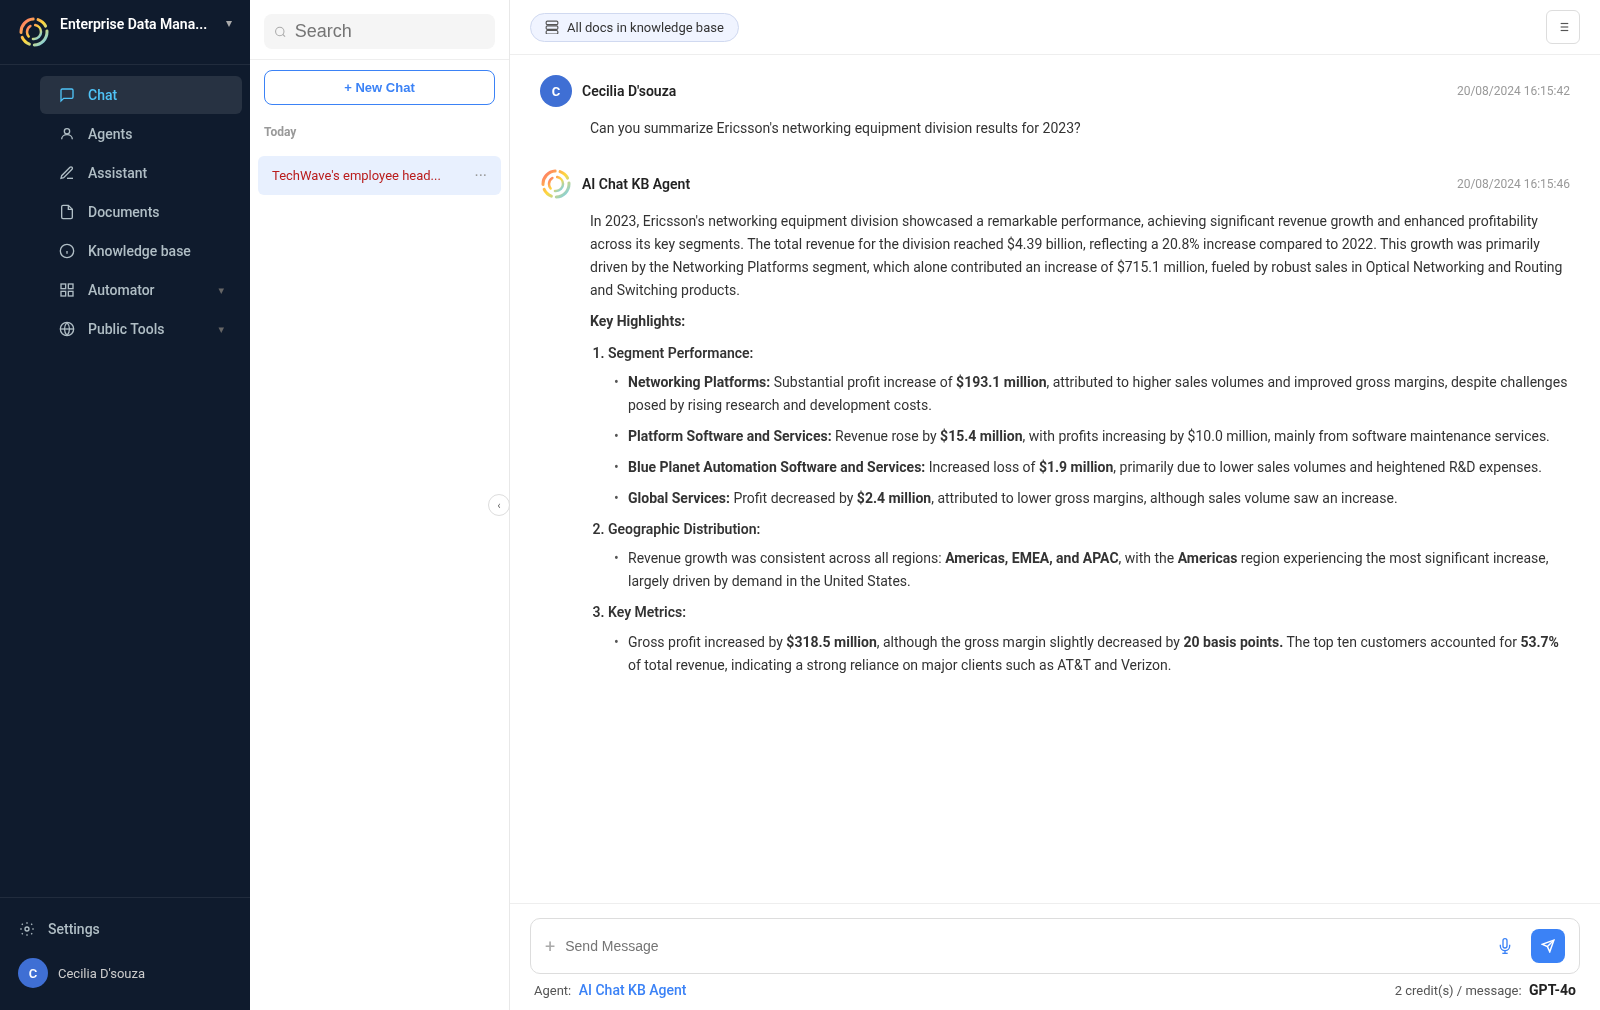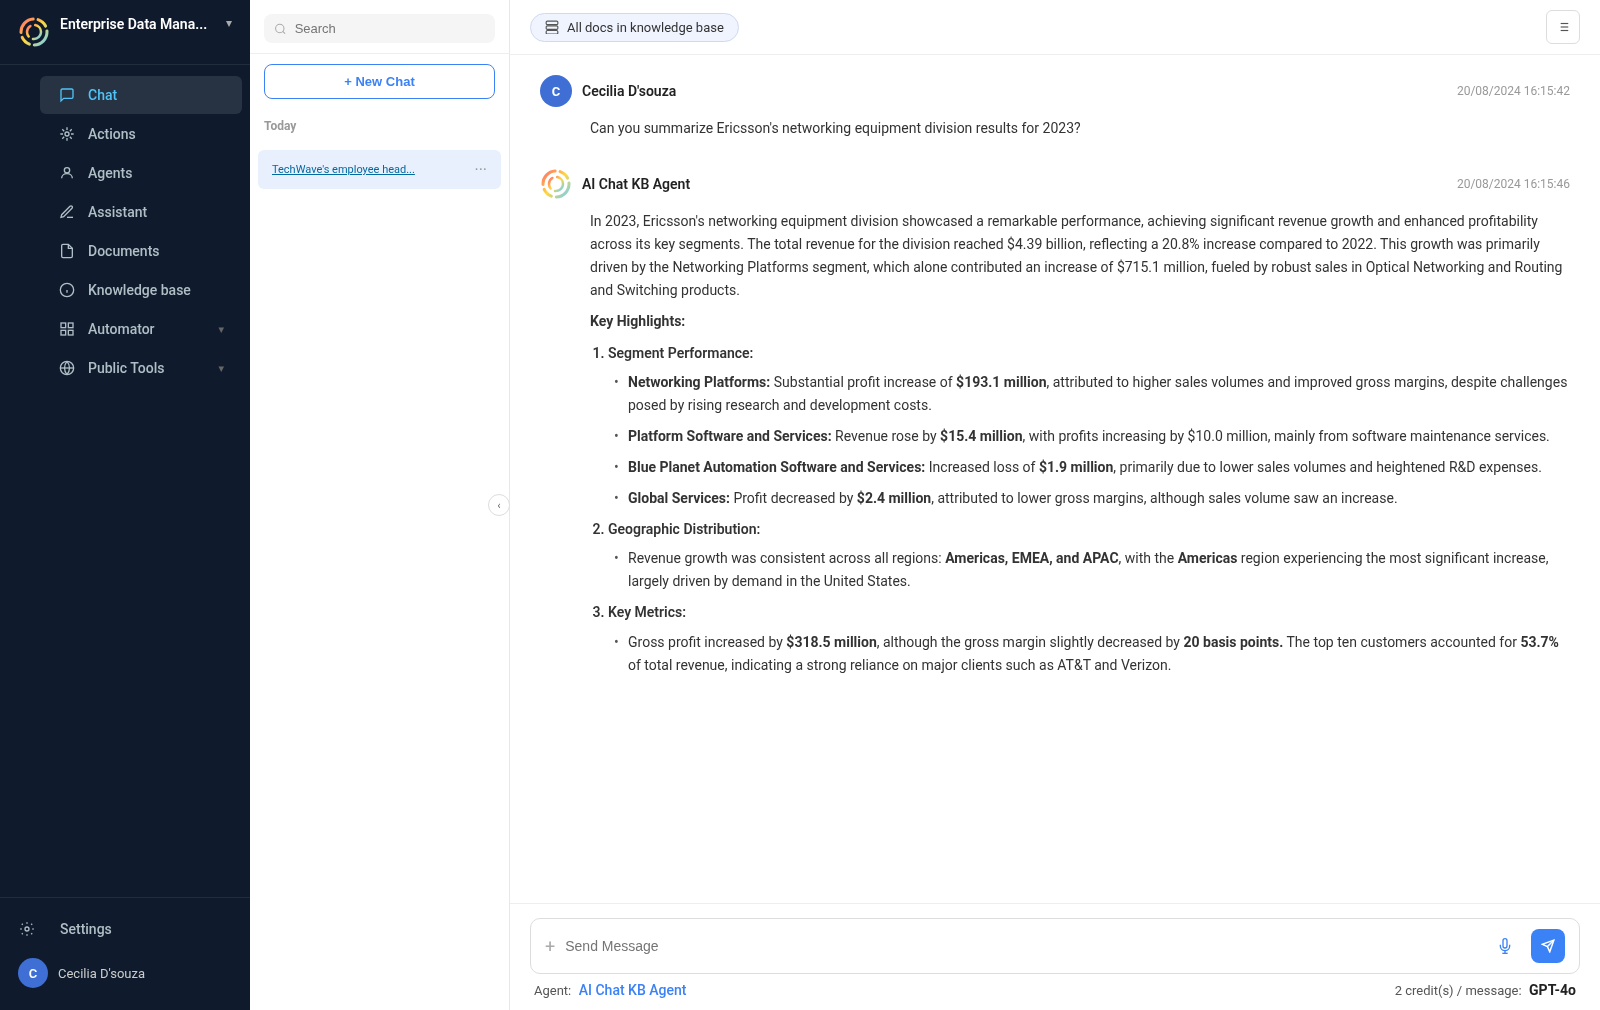--- a/index.html
+++ b/index.html
@@ -58,21 +58,21 @@
     .nav-label { font-size: 14px; font-weight: 500; }
     .nav-chevron { margin-left: auto; font-size: 11px; color: #666; }
 
     .sidebar-bottom {
       padding: 12px 8px;
       border-top: 1px solid rgba(255,255,255,0.08);
     }
     .settings-item {
       display: flex;
       align-items: center;
-      gap: 24px;
+      gap: 12px;
       padding: 10px 10px;
       cursor: pointer;
       color: #b0bec5;
       border-radius: 6px;
     }
     .user-item {
       display: flex;
       align-items: center;
       gap: 10px;
       padding: 10px 10px;
@@ -130,21 +130,21 @@
       display: flex;
       align-items: center;
       background: #f5f5f5;
       border-radius: 8px;
       padding: 7px 10px;
       gap: 8px;
     }
     .search-input-wrap input {
       border: none;
       background: transparent;
-      font-size: 13px;
+      font-size: 18px;
       color: #333;
       outline: none;
       width: 100%;
     }
     .new-chat-btn {
       margin: 10px 14px;
       display: flex;
       align-items: center;
       justify-content: center;
       gap: 8px;
@@ -166,21 +166,21 @@
     .chat-list-item {
       display: flex;
       align-items: center;
       justify-content: space-between;
       padding: 10px 14px;
       cursor: pointer;
       border-radius: 6px;
       margin: 1px 8px;
     }
     .chat-list-item.active { background: #e8f0fe; }
-    .chat-item-title { font-size: 11px; color: #0369a1; flex: 1; white-space: nowrap; overflow: hidden; text-overflow: ellipsis; text-decoration: underline; }
+    .chat-item-title { font-size: 13px; color: #b91c1c; flex: 1; white-space: nowrap; overflow: hidden; text-overflow: ellipsis; }
     .chat-item-dots { color: #999; font-size: 16px; flex-shrink: 0; }
 
     
     .main-area {
       flex: 1;
       display: flex;
       flex-direction: column;
       height: 100vh;
       background: #fff;
       position: relative;
@@ -349,29 +349,20 @@
 
     <div class="nav-item active">
       <span class="nav-icon">
         <svg width="16" height="16" viewBox="0 0 24 24" fill="none" stroke="#4fc3f7" stroke-width="2">
             <path d="M21 15a2 2 0 0 1-2 2H7l-4 4V5a2 2 0 0 1 2-2h14a2 2 0 0 1 2 2z"></path>
           </svg>
       </span>
       <span class="nav-label" style="color:#4fc3f7">Chat</span>
     </div>
 
-    <div class="nav-item">
-      <span class="nav-icon">
-        <svg width="16" height="16" viewBox="0 0 24 24" fill="none" stroke="#b0bec5" stroke-width="2">
-            <circle cx="12" cy="12" r="3"></circle>
-            <path d="M12 2v4M12 18v4M4.93 4.93l2.83 2.83M16.24 16.24l2.83 2.83M2 12h4M18 12h4M4.93 19.07l2.83-2.83M16.24 7.76l2.83-2.83"></path>
-          </svg>
-      </span>
-      <span class="nav-label">Actions</span>
-    </div>
 
     <div class="nav-item">
       <span class="nav-icon">
         <svg width="16" height="16" viewBox="0 0 24 24" fill="none" stroke="#b0bec5" stroke-width="2">
             <circle cx="12" cy="8" r="4"></circle>
             <path d="M4 20c0-4 3.6-7 8-7s8 3 8 7"></path>
           </svg>
       </span>
       <span class="nav-label">Agents</span>
     </div>

